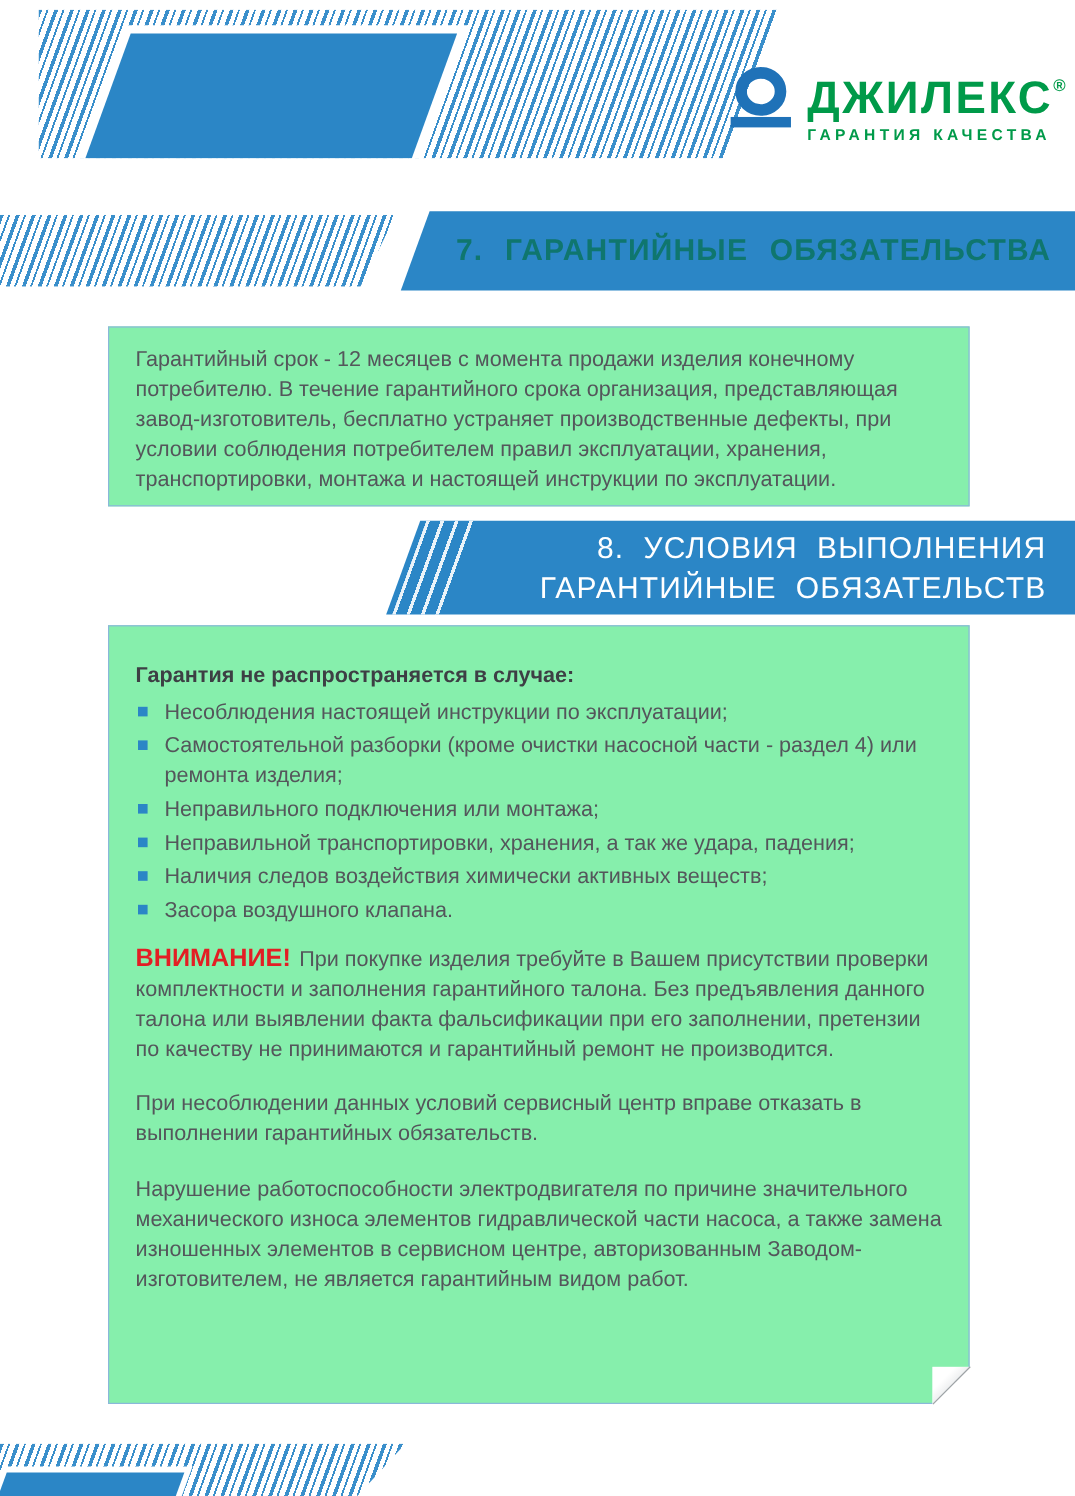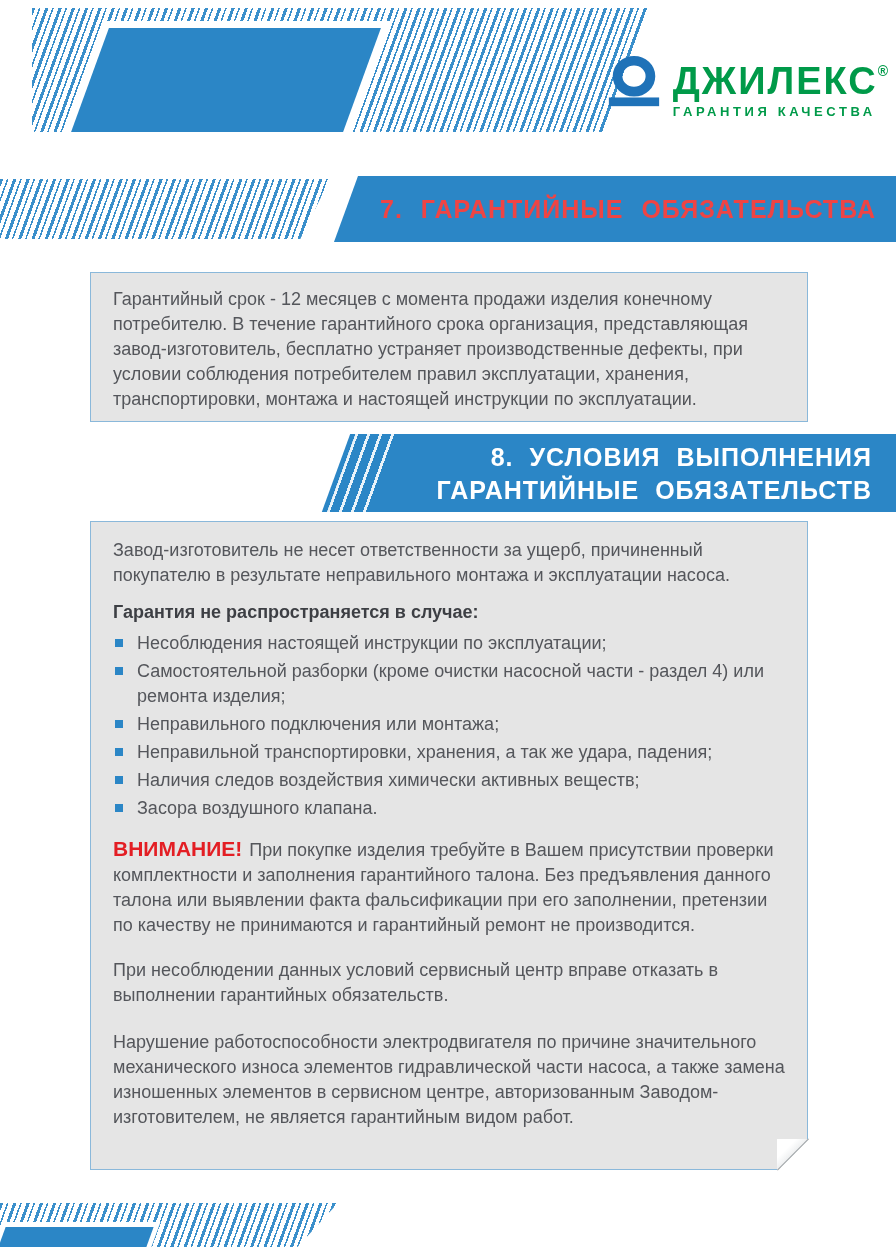--- a/index.html
+++ b/index.html
@@ -52,31 +52,31 @@
     background:#2b86c6;transform:skewX(-20deg);
   }
   .banner8 .banner-solid{left:336px;}
   .banner8 .banner-solid::before{
     content:"";position:absolute;left:5px;top:0;width:42px;height:100%;
     background:repeating-linear-gradient(90deg,
       rgba(255,255,255,.9) 0 3px, transparent 3px 12px);
   }
   .banner-title{
     position:absolute;left:360px;right:0;top:0;height:66px;line-height:66px;
-    text-align:center;color:#ef4444;font-weight:bold;font-size:25px;
+    text-align:center;color:#0f766e;font-weight:bold;font-size:25px;
     letter-spacing:1px;word-spacing:10px;white-space:nowrap;
   }
   .banner-title-2line{
     position:absolute;right:24px;top:7px;text-align:right;color:#ffffff;
-    font-weight:bold;font-size:25px;line-height:33px;letter-spacing:1px;word-spacing:8px;white-space:nowrap;
+    font-weight:normal;font-size:25px;line-height:33px;letter-spacing:1px;word-spacing:8px;white-space:nowrap;
   }
   
   .info-box{
     position:absolute;left:90px;width:718px;box-sizing:border-box;
-    border:1px solid #8ab8da;background:#e5e5e5;
+    border:1px solid #8ab8da;background:#86efac;
     font-size:18px;line-height:25px;color:#54565b;
     padding:14px 22px;
   }
   .box1{top:272px;height:150px;}
   .box2{top:521px;height:649px;padding-top:16px;}
   .info-box p{margin:0;}
   .list-heading{font-weight:bold;color:#3d3f44;margin-top:12px !important;}
   .blist{list-style:none;margin:6px 0 0 0;padding:0;}
   .blist li{position:relative;padding-left:24px;margin:3px 0;}
   .bullet{
@@ -144,21 +144,20 @@
 
   <div class="banner banner8">
     <div class="banner-solid"></div>
     <div class="banner-title-2line">
       <span>8. УСЛОВИЯ ВЫПОЛНЕНИЯ</span><br>
       <span>ГАРАНТИЙНЫЕ ОБЯЗАТЕЛЬСТВ</span>
     </div>
   </div>
 
   <div class="info-box box2">
-    <p>Завод-изготовитель не несет ответственности за ущерб, причиненный покупателю в результате неправильного монтажа и эксплуатации насоса.</p>
     <p class="list-heading">Гарантия не распространяется в случае:</p>
     <ul class="blist">
       <li><span class="bullet"></span><span>Несоблюдения настоящей инструкции по эксплуатации;</span></li>
       <li><span class="bullet"></span><span>Самостоятельной разборки (кроме очистки насосной части - раздел 4) или ремонта изделия;</span></li>
       <li><span class="bullet"></span><span>Неправильного подключения или монтажа;</span></li>
       <li><span class="bullet"></span><span>Неправильной транспортировки, хранения, а так же удара, падения;</span></li>
       <li><span class="bullet"></span><span>Наличия следов воздействия химически активных веществ;</span></li>
       <li><span class="bullet"></span><span>Засора воздушного клапана.</span></li>
     </ul>
     <p class="attention">

